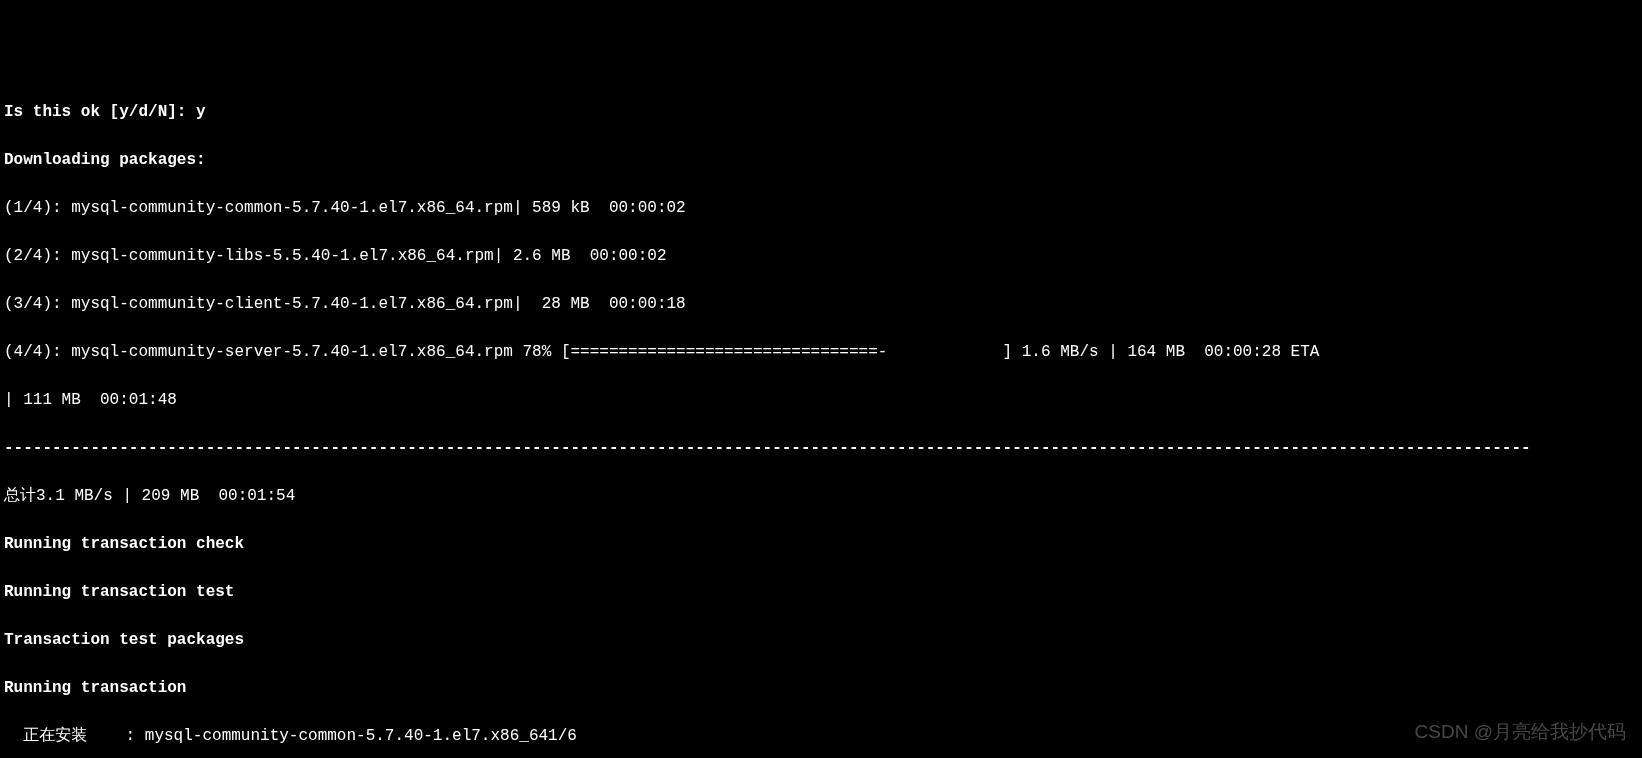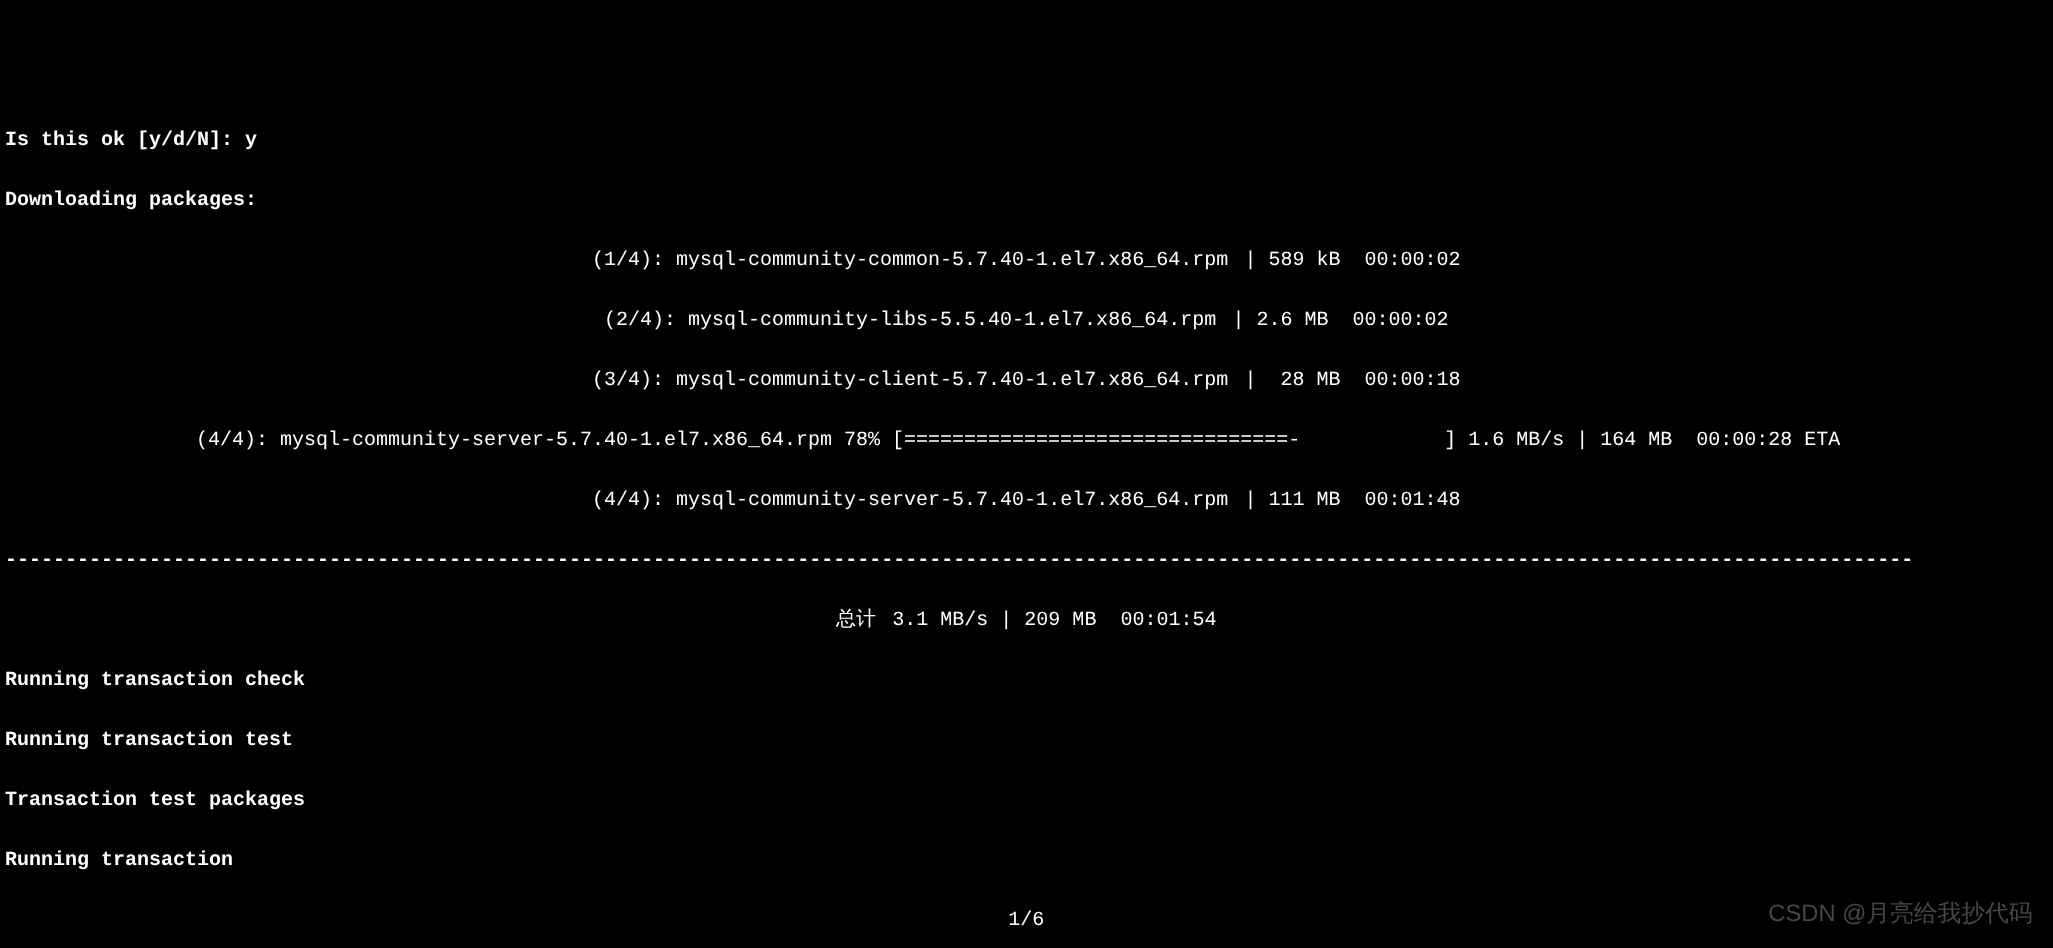--- a/index.html
+++ b/index.html
@@ -18,46 +18,45 @@
     position: fixed;
     bottom: 12px;
     right: 16px;
     color: rgba(200,200,200,0.35);
     font-family: sans-serif;
     font-size: 19px;
     pointer-events: none;
   }
   .row {
     display: flex;
-    justify-content: center;
+    justify-content: flex-start;
     width: 100%;
-    gap: 13px;
   }
   .row-left { flex: 0 0 auto; }
   .row-right { flex: 0 0 auto; text-align: right; }
 </style>
 </head>
 <body>
 
 
 
 <span class="line">Is this ok [y/d/N]: y</span>
 <span class="line">Downloading packages:</span>
 <div class="row"><span class="row-left">(1/4): mysql-community-common-5.7.40-1.el7.x86_64.rpm</span><span class="row-right">| 589 kB  00:00:02</span></div>
 <div class="row"><span class="row-left">(2/4): mysql-community-libs-5.5.40-1.el7.x86_64.rpm</span><span class="row-right">| 2.6 MB  00:00:02</span></div>
 <div class="row"><span class="row-left">(3/4): mysql-community-client-5.7.40-1.el7.x86_64.rpm</span><span class="row-right">|  28 MB  00:00:18</span></div>
 <div class="row"><span class="row-left">(4/4): mysql-community-server-5.7.40-1.el7.x86_64.rpm 78% [================================-            ] 1.6 MB/s | 164 MB  00:00:28 ETA</span><span class="row-right"></span></div>
-<div class="row"><span class="row-left">(4/4): mysql-community-server-5.7.40-1.el7.x86_64.rpm</span><span class="row-right">| 111 MB  00:01:48</span></div>
+<div class="row"><span class="row-right">| 111 MB  00:01:48</span></div>
 <span class="line">---------------------------------------------------------------------------------------------------------------------------------------------------------------</span>
 <div class="row"><span class="row-left">总计</span><span class="row-right">3.1 MB/s | 209 MB  00:01:54</span></div>
 <span class="line">Running transaction check</span>
 <span class="line">Running transaction test</span>
 <span class="line">Transaction test packages</span>
 <span class="line">Running transaction</span>
-<div class="row"><span class="row-right">1/6</span></div>
+<div class="row"><span class="row-left">  正在安装    : mysql-community-common-5.7.40-1.el7.x86_64</span><span class="row-right">1/6</span></div>
 
 
 
 
 
 
 
 
 
 

